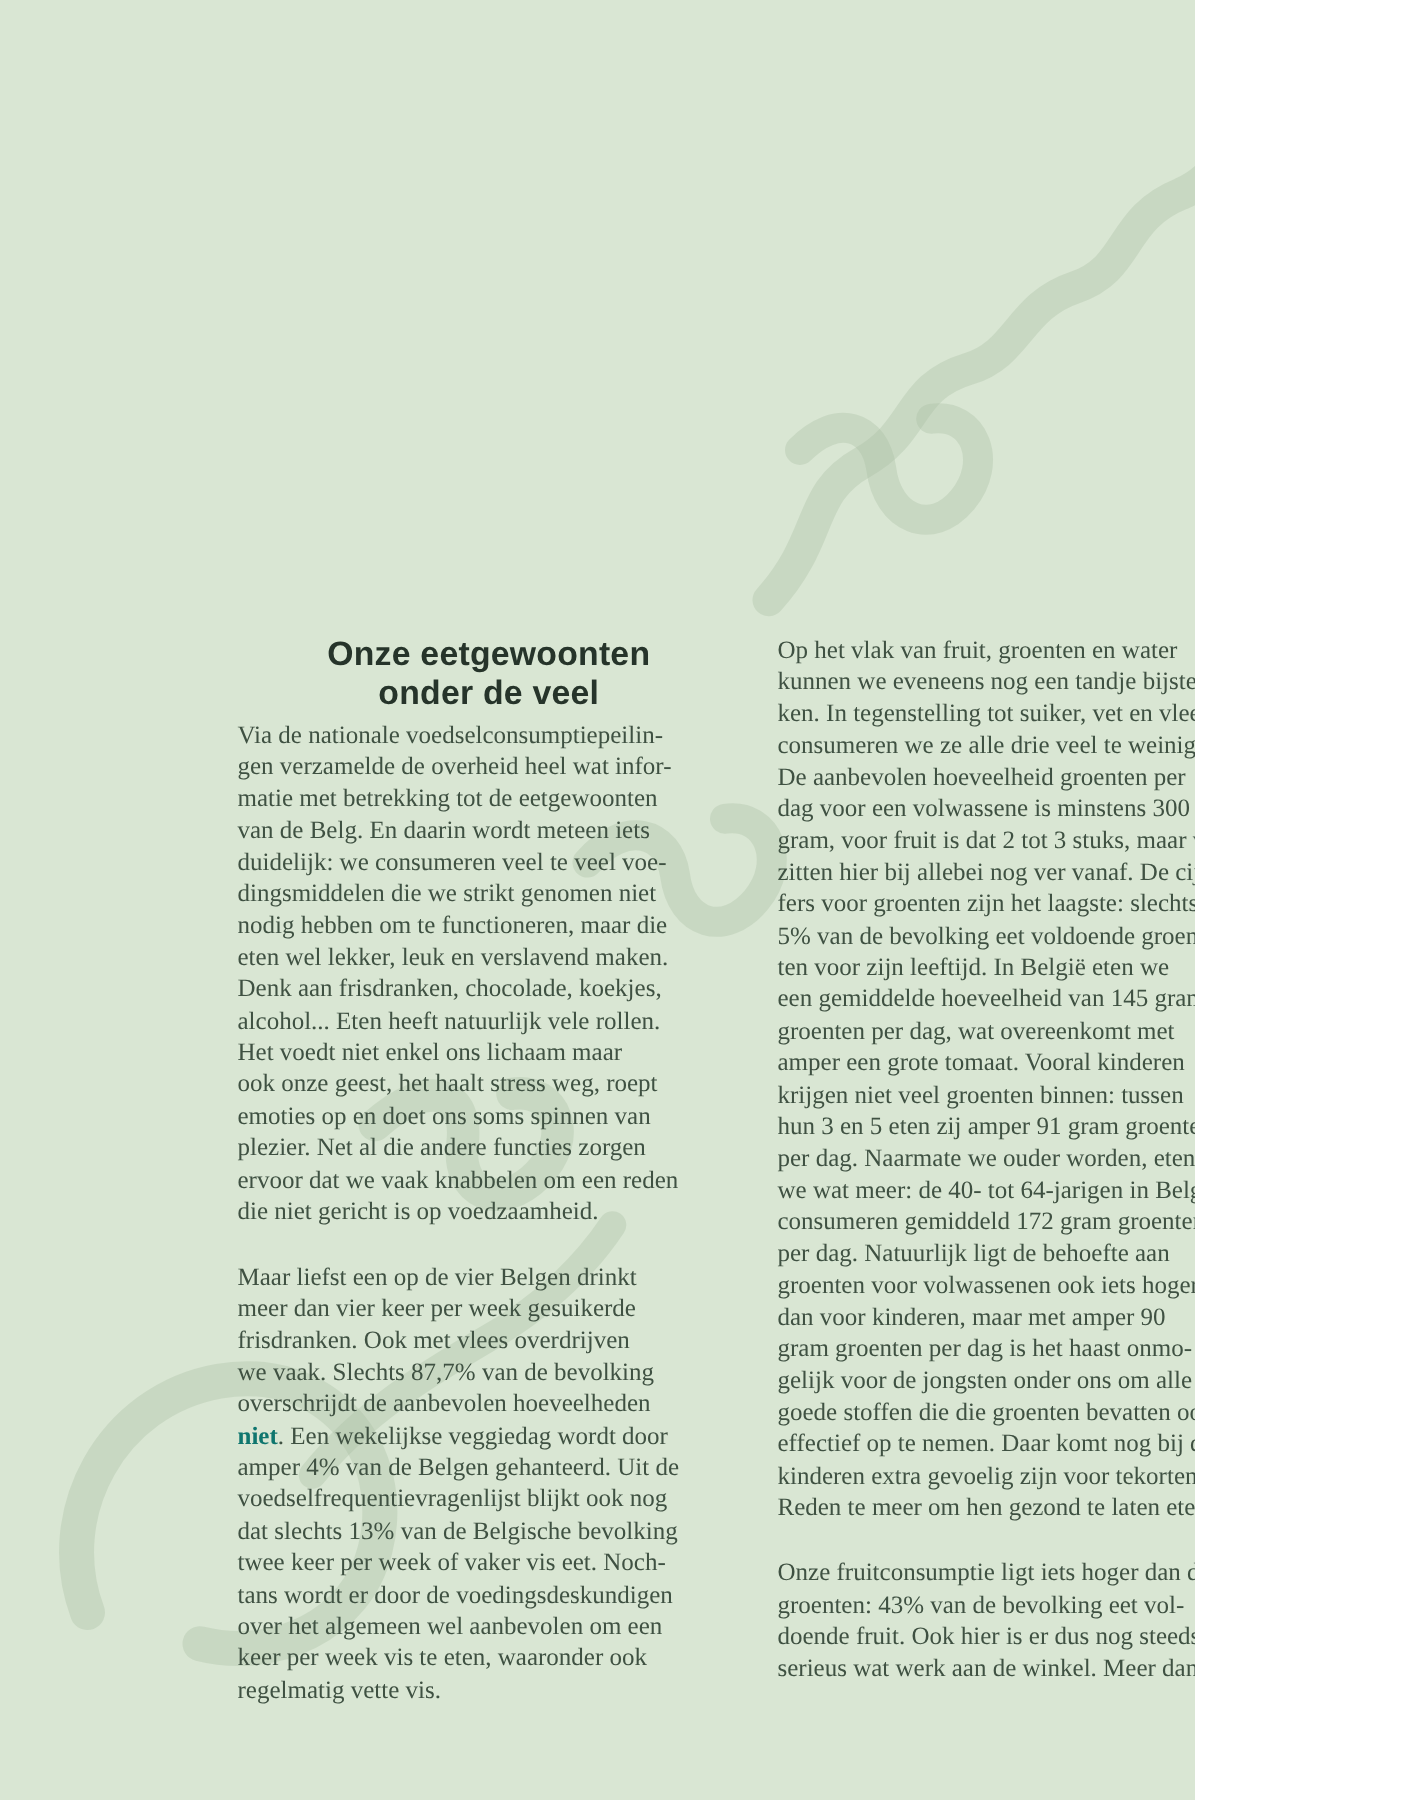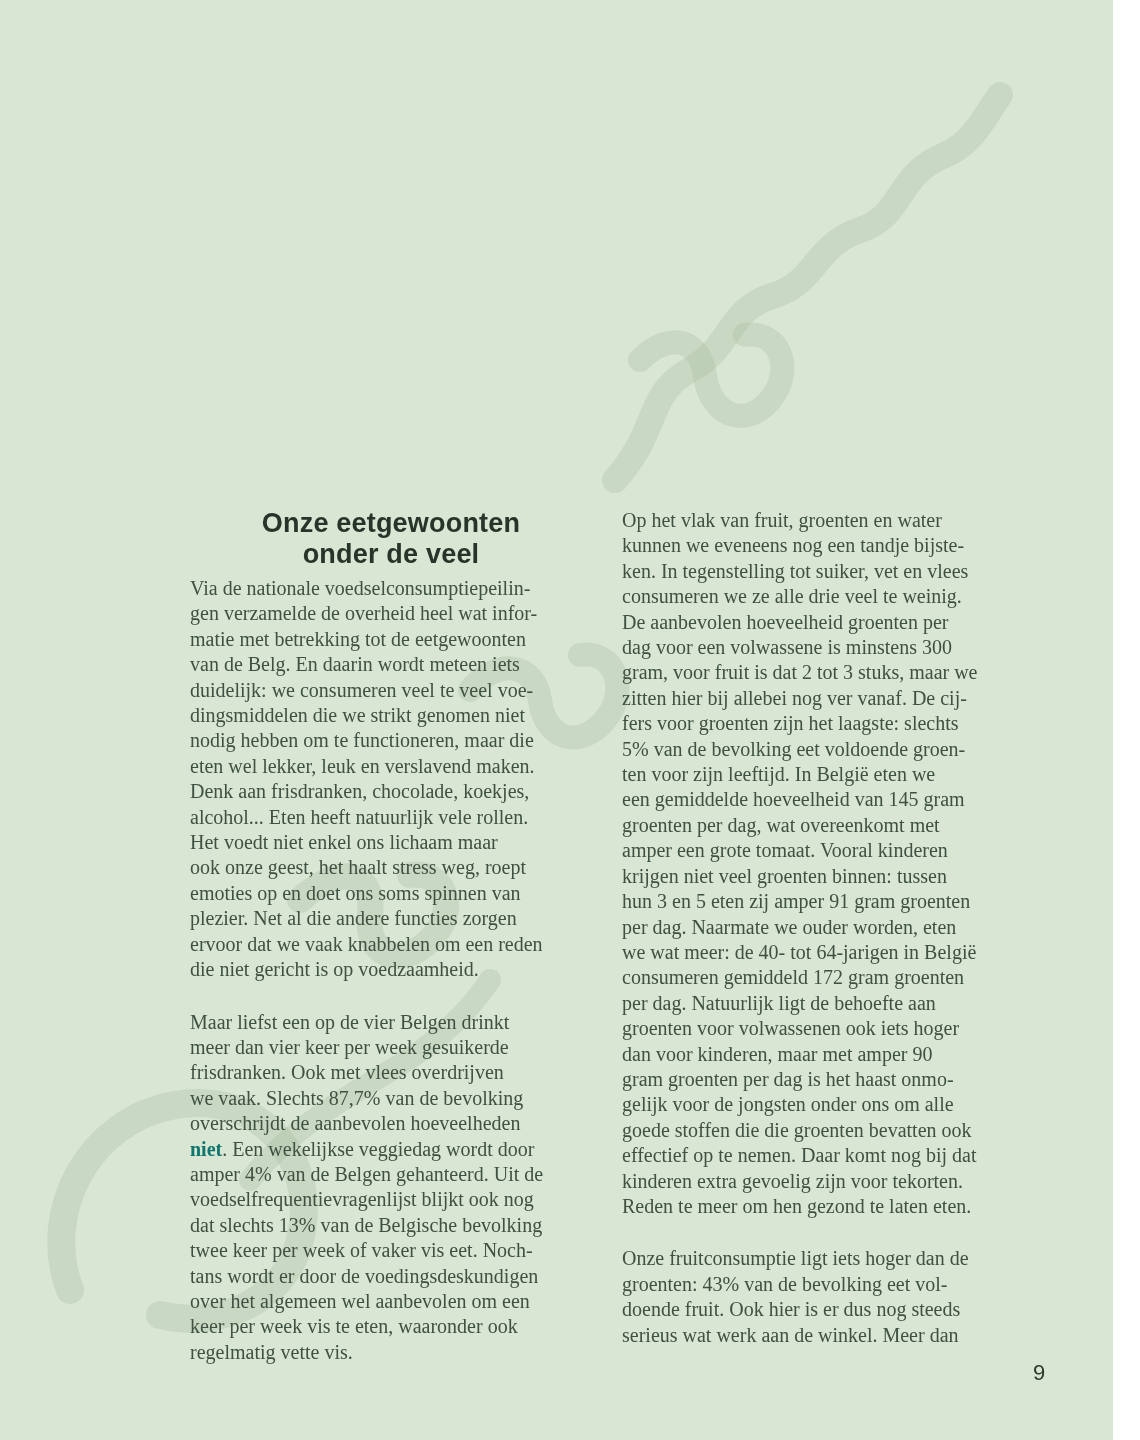--- a/index.html
+++ b/index.html
@@ -1,18 +1,18 @@
 <!DOCTYPE html>
 <html><head>
 <meta charset="utf-8">
 <style>
   html,body{margin:0;padding:0;}
   .page{
     position:relative;
-    width:1113px;height:1440px;
+    width:956px;height:1440px;
     background:#d9e6d3;
     overflow:hidden;
     font-family:"Liberation Serif", serif;
   }
   .watermark{
     position:absolute;left:0;top:0;width:1140px;height:1440px;
     pointer-events:none;
   }
   .col{
     position:absolute;

